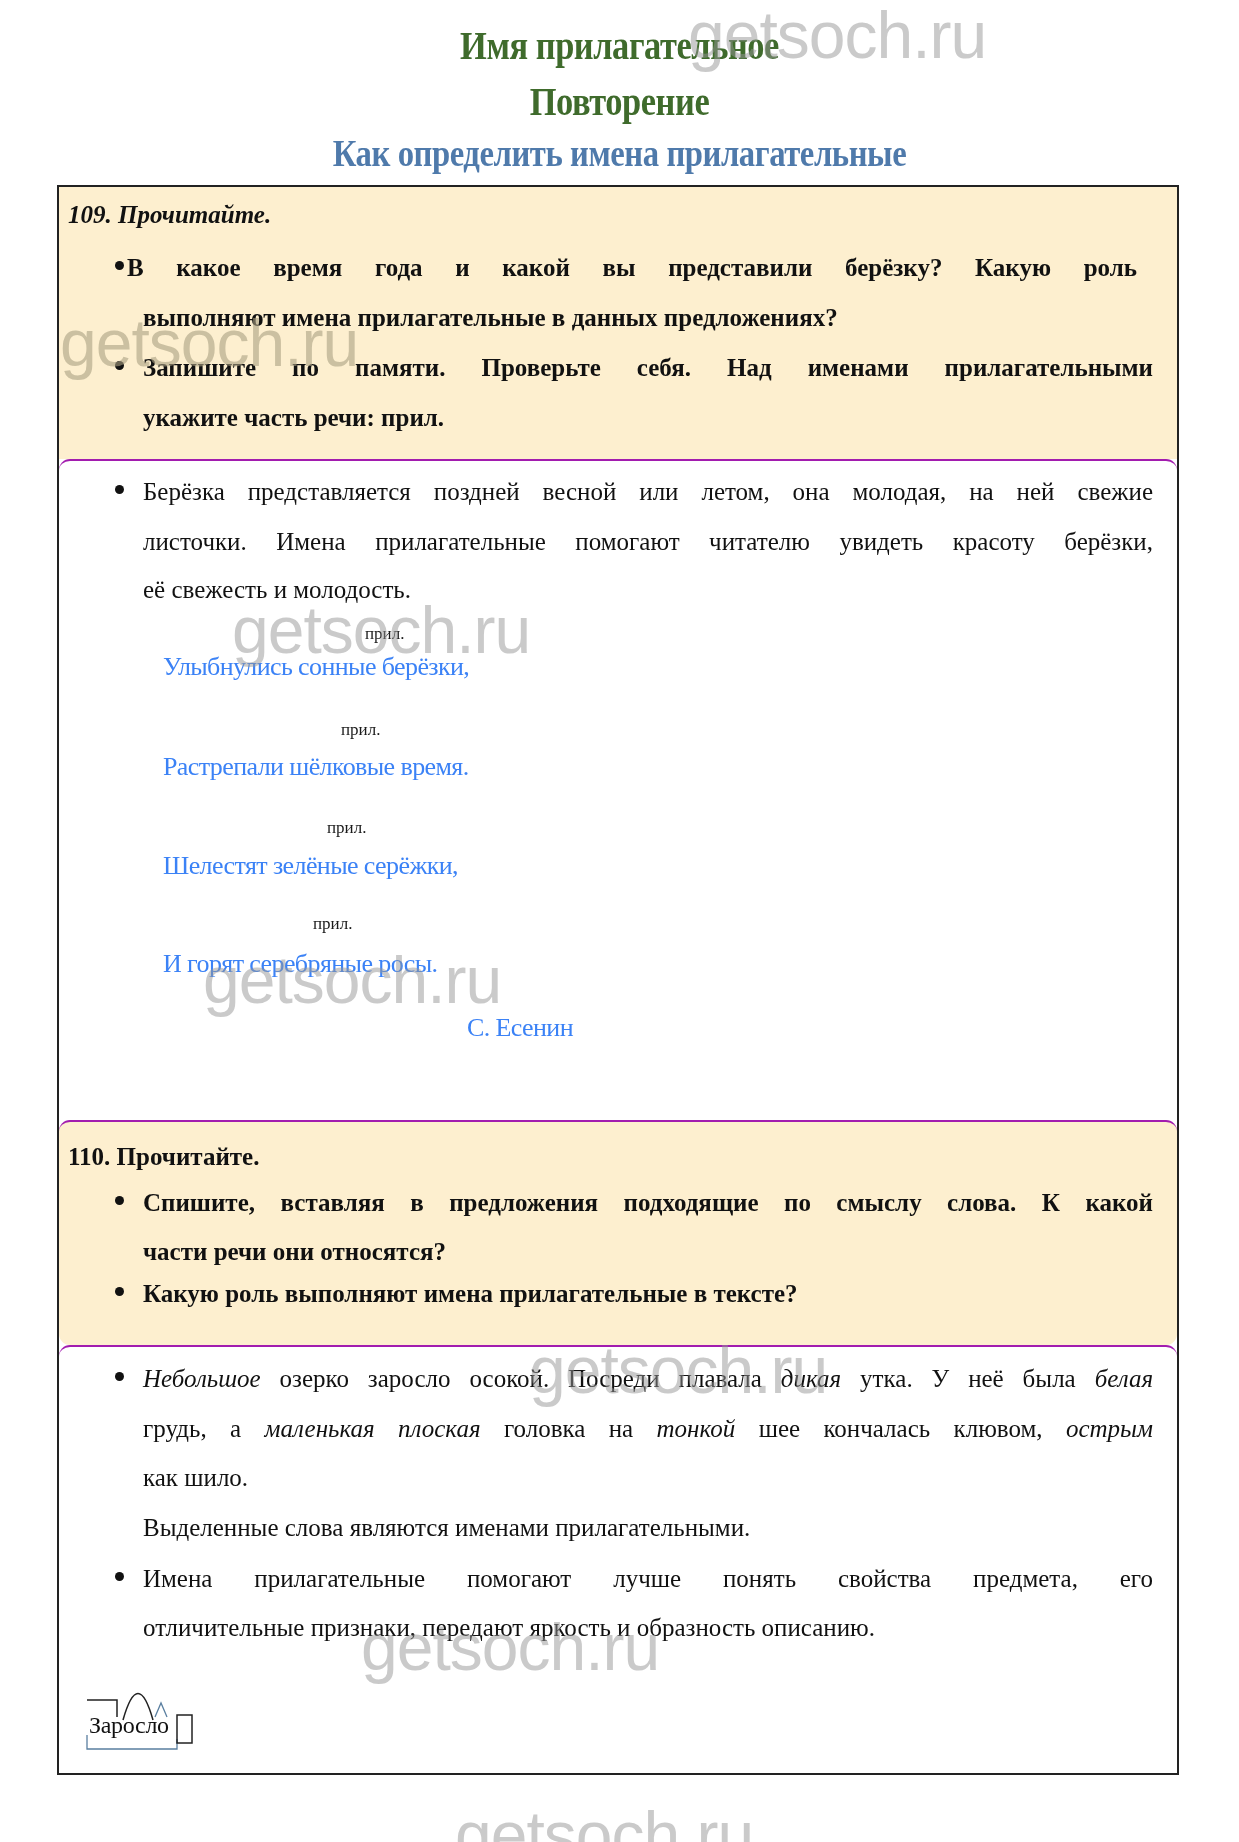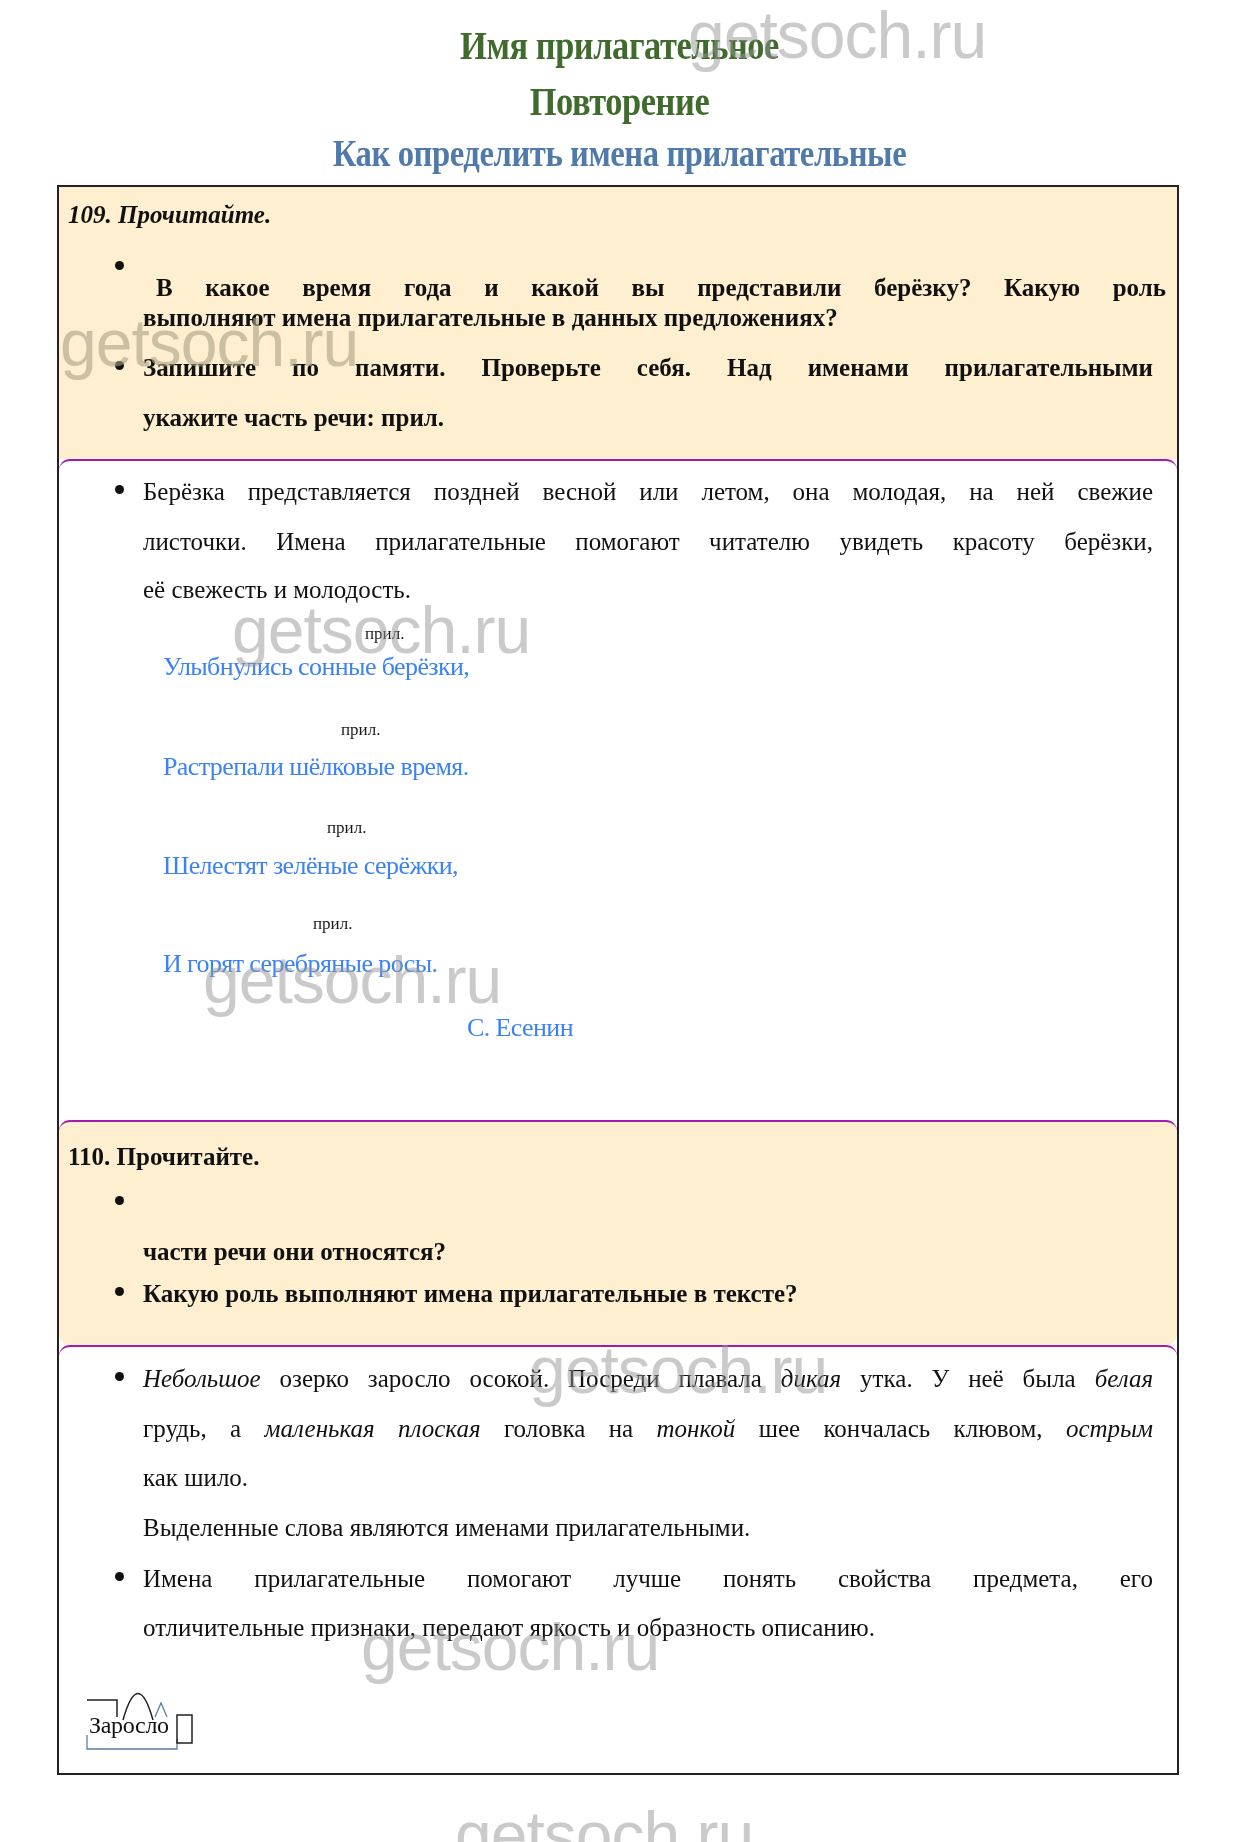--- a/index.html
+++ b/index.html
@@ -35,21 +35,21 @@
 
 <div class="title t1">Имя прилагательное</div>
 <div class="title t2">Повторение</div>
 <div class="title t3">Как определить имена прилагательные</div>
 
 <div class="frame">
 
   <div class="cell task c1">
     <div class="line bold" style="left:9px;top:15px;font-style:italic;">109. Прочитайте.</div>
     <div class="bullet" style="left:56px;top:74px;"></div>
-    <div class="line bold just" style="left:97px;top:68px;width:1010px;margin-top:20px;">В какое время года и какой вы представили берёзку? Какую роль</div>
+    <div class="line bold just" style="left:68px;top:68px;width:1010px;">В какое время года и какой вы представили берёзку? Какую роль</div>
     <div class="line bold" style="left:84px;top:118px;">выполняют имена прилагательные в данных предложениях?</div>
     <div class="bullet" style="left:56px;top:174px;"></div>
     <div class="line bold just" style="left:84px;top:168px;width:1010px;">Запишите по памяти. Проверьте себя. Над именами прилагательными</div>
     <div class="line bold" style="left:84px;top:218px;">укажите часть речи: прил.</div>
   </div>
 
   <div class="cell sep c2">
     <div class="bullet" style="left:56px;top:24px;"></div>
     <div class="line just" style="left:84px;top:18px;width:1010px;">Берёзка представляется поздней весной или летом, она молодая, на ней свежие</div>
     <div class="line just" style="left:84px;top:68px;width:1010px;">листочки. Имена прилагательные помогают читателю увидеть красоту берёзки,</div>
@@ -62,20 +62,21 @@
     <div class="pril" style="left:254px;top:453px;">прил.</div>
     <div class="poem" style="left:104px;top:291px;">Растрепали шёлковые время.</div>
     <div class="poem" style="left:104px;top:390px;">Шелестят зелёные серёжки,</div>
     <div class="poem" style="left:104px;top:488px;">И горят серебряные росы.</div>
     <div class="poem" style="left:408px;top:552px;">С. Есенин</div>
   </div>
 
   <div class="cell task sep c3">
     <div class="line bold" style="left:9px;top:22px;">110. Прочитайте.</div>
     <div class="bullet" style="left:56px;top:74px;"></div>
+    <div class="line bold just" style="left:84px;top:68px;width:1010px;">Спишите, вставляя в предложения подходящие по смыслу слова. К какой</div>
     <div class="line bold" style="left:84px;top:117px;">части речи они относятся?</div>
     <div class="bullet" style="left:56px;top:165px;"></div>
     <div class="line bold" style="left:84px;top:159px;">Какую роль выполняют имена прилагательные в тексте?</div>
   </div>
 
   <div class="cell sep c4">
     <div class="bullet" style="left:56px;top:25px;"></div>
     <div class="line just" style="left:84px;top:19px;width:1010px;"><i>Небольшое</i><span> озерко заросло осокой. Посреди плавала </span><i>дикая</i><span> утка. У неё была </span><i>белая</i></div>
     <div class="line just" style="left:84px;top:69px;width:1010px;"><span>грудь, а </span><i>маленькая плоская</i><span> головка на </span><i>тонкой</i><span> шее кончалась клювом, </span><i>острым</i></div>
     <div class="line" style="left:84px;top:118px;">как шило.</div>

